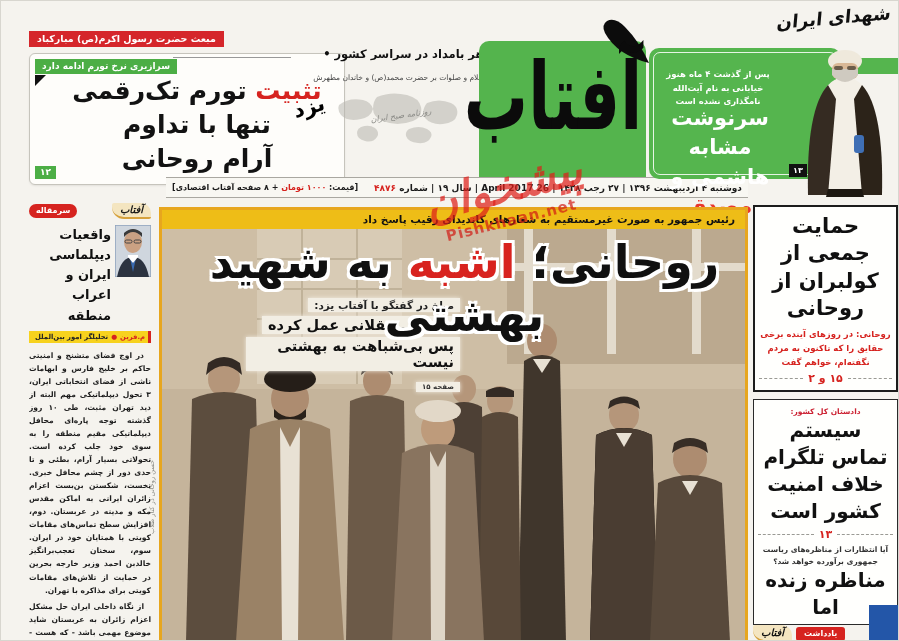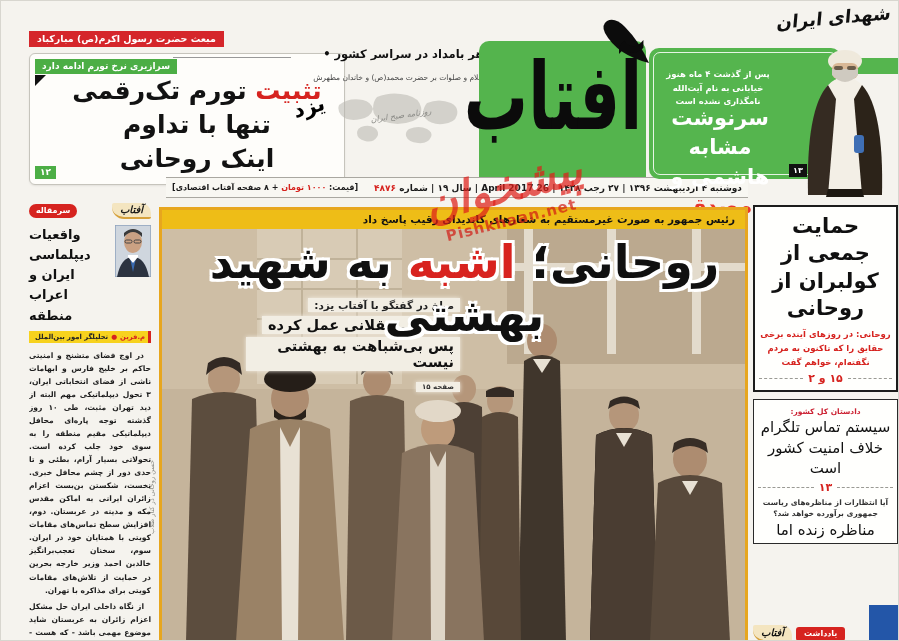--- a/index.html
+++ b/index.html
@@ -109,63 +109,63 @@
     line-height:1.65; }
   .pagerow { display:flex; align-items:center; gap:5px; color:#d6231f;
     font-weight:bold; font-size:11px; margin-top:3px;justify-content:flex-end; }
   .pagerow::before, .pagerow::after { content:""; flex:1; border-top:1px dashed #9a9a94; }
   .items-box { margin-top:7px; border:1px solid #2a2a2a; background:#fffffd;
     text-align:center; padding:4px 4px 2px; }
   .item { padding:2px 0 1px; }
   .item + .item { border-top:0; }
   .it-kicker { font-size:7.5px; font-weight:bold; color:#c23; line-height:1.5; }
   .it-kicker.k-black { color:#333; }
-  .it-title { font-size:15px; font-weight:normal; color:#111; line-height:1.35; }
+  .it-title { font-size:20px; font-weight:bold; color:#111; line-height:1.35; }
   .it-title.t-red { color:#d6231f; }
   .ribbon { position:absolute; left:0; top:420px; width:116px; height:17px;
     display:flex; direction:ltr; align-items:center; }
   .ribbon-logo { background:#f4e5c0; border-radius:2px 10px 2px 12px;
     border-bottom:2px solid #d6a13c; font-size:10px; font-weight:bold; font-style:italic;
     color:#111; padding:0 8px; height:17px; line-height:15px; }
   .ribbon-tag { background:#d6231f; color:#fff; font-size:8px; font-weight:bold;
     border-radius:3px; padding:2px 8px 3px; margin-left:4px; }
   .blue-box { left:868px; top:604px; width:31px; height:37px; background:#2356a8; }
 
   
   .lcol { left:28px; top:202px; width:122px; height:439px; }
   .lrib { display:flex; align-items:center; height:16px; }
   .lrib-tag { background:#d6231f; color:#fff; font-size:8px; font-weight:bold;
     border-radius:7px; padding:2px 7px 3px; }
   .lrib-logo { margin-left:auto; background:#f4e5c0; border-bottom:2px solid #d6a13c;
     border-radius:2px 10px 2px 12px; font-size:10px; font-weight:bold; font-style:italic;
     padding:0 8px; height:16px; line-height:14px; }
   .ed-head-row { display:flex; direction:rtl; gap:4px; margin-top:6px; align-items:flex-start; }
   .ed-photo { flex:0 0 36px; }
-  .ed-headline { flex:1; text-align:left; font-size:13px; font-weight:bold;
+  .ed-headline { flex:1; text-align:right; font-size:13px; font-weight:bold;
     line-height:1.55; color:#101010; }
   .byline { margin-top:5px; background:#f7d21e; border-right:3px solid #d6231f;
     direction:rtl; font-size:6.8px; font-weight:bold; padding:2px 3px; display:flex; gap:3px;
     align-items:center; }
   .byline .role { color:#222; }
   .ed-body { margin-top:6px; direction:rtl; text-align:justify; font-size:7.6px;
     line-height:1.72; color:#1d1d1d; height:346px; overflow:hidden; }
   .ed-body p { margin-bottom:3px; text-indent:7px;font-weight:bold; }
 </style>
 </head>
 <body>
 
 <div class="page">
 
   <div class="abs corner-logo rtl">شهدای ایران</div>
 
   <div class="abs event-badge rtl">مبعث حضرت رسول اکرم(ص) مبارکباد</div>
   <div class="abs headline-box">
     <div class="hb-kicker rtl">سرازیری نرخ تورم ادامه دارد</div>
     <div class="hb-notch"></div>
-    <div class="hb-headline rtl"><span class="red">تثبیت</span><span> تورم تک‌رقمی</span><br><span>تنها با تداوم</span><br><span>اینک روحانی</span></div>
+    <div class="hb-headline rtl"><span class="red">تثبیت</span><span> تورم تک‌رقمی</span><br><span>تنها با تداوم</span><br><span>آرام روحانی</span></div>
     <div class="hb-page">۱۲</div>
   </div>
 
   <div class="abs slogan-line"></div>
   <div class="abs slogan rtl">• هر بامداد در سراسر کشور •</div>
   <div class="abs salutation rtl">سلام و صلوات بر حضرت محمد(ص) و خاندان مطهرش</div>
   <div class="abs yazd-stamp">یزد</div>
   <div class="abs map-wrap">
     <svg width="140" height="64" viewBox="0 0 140 64">
       <g fill="#b9b7b0" opacity="0.55">

